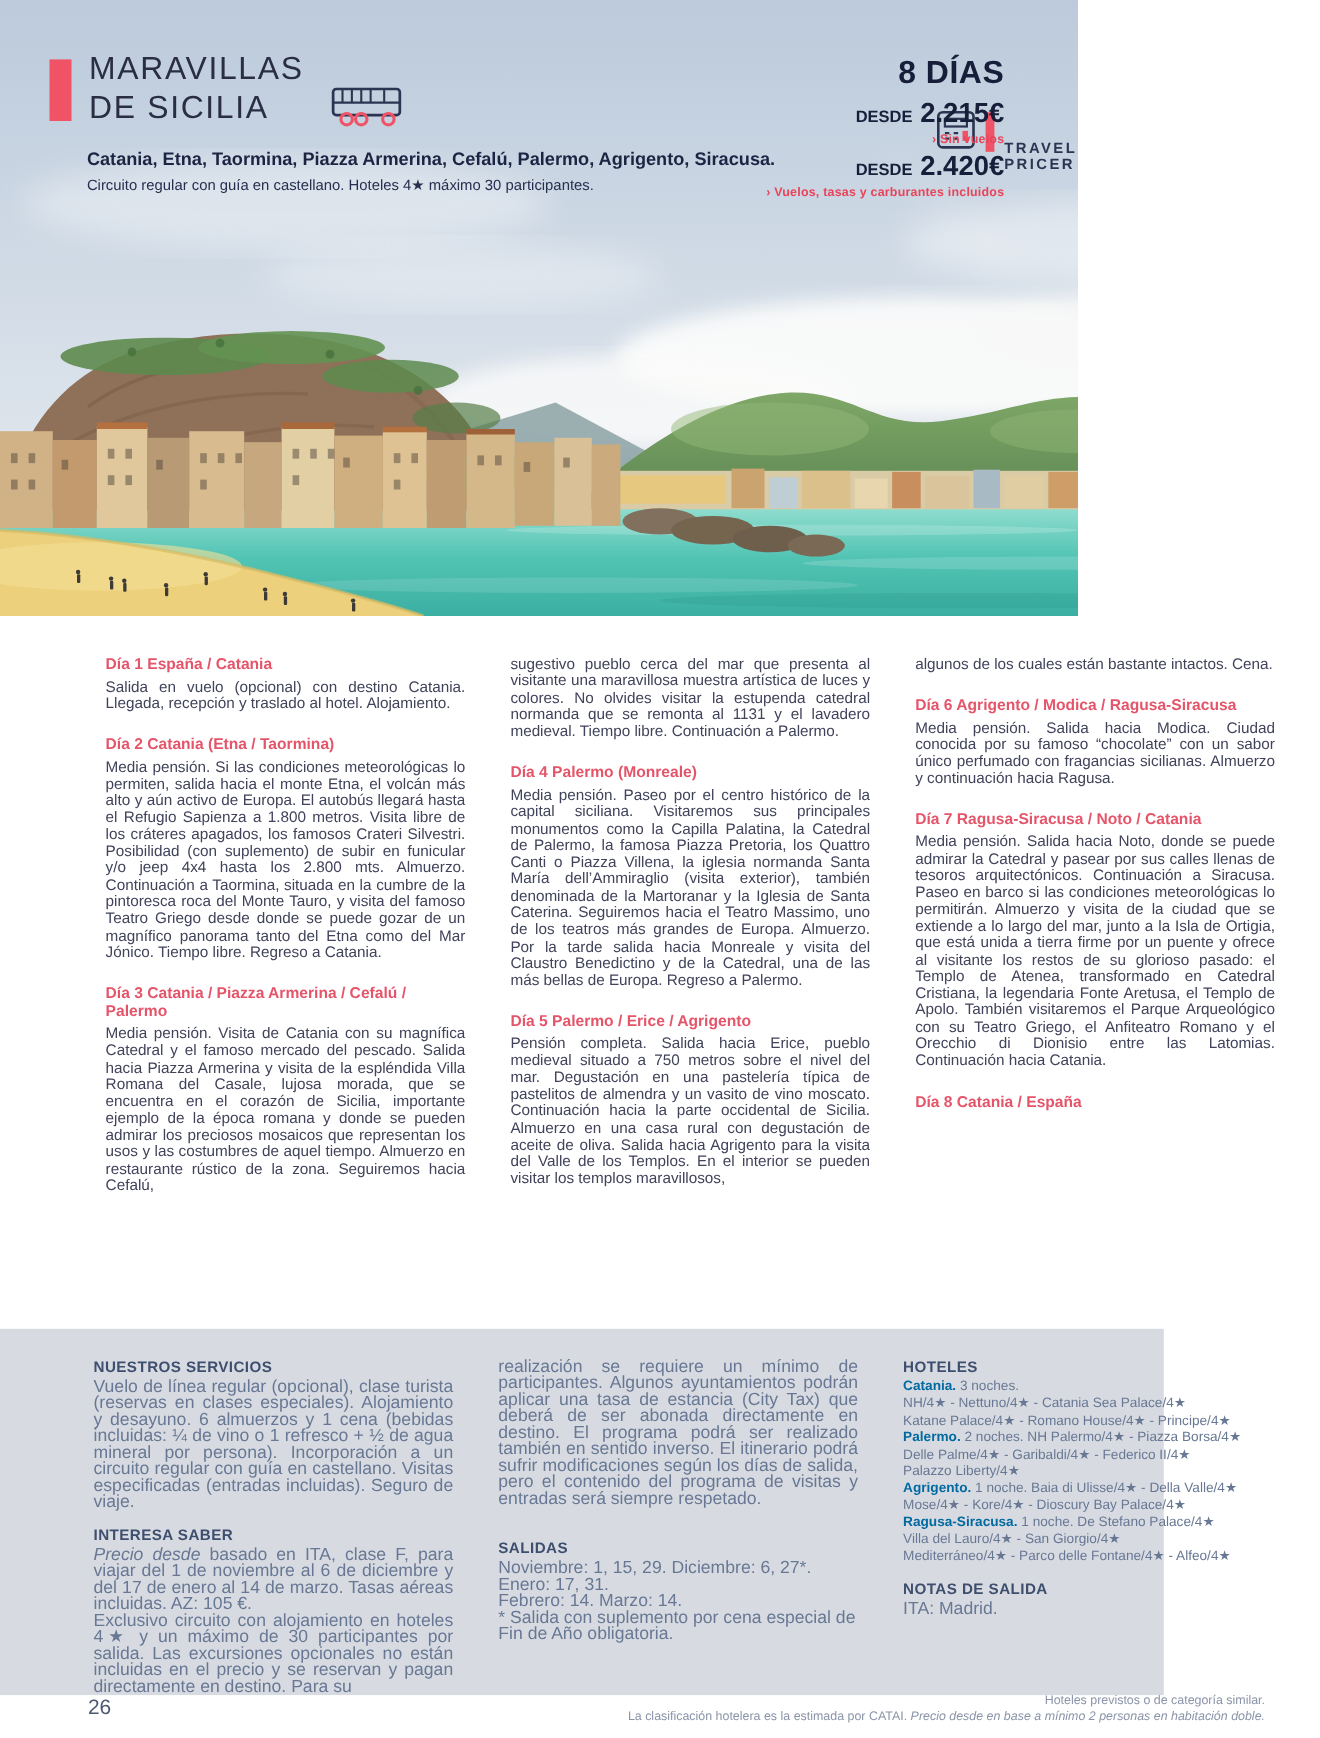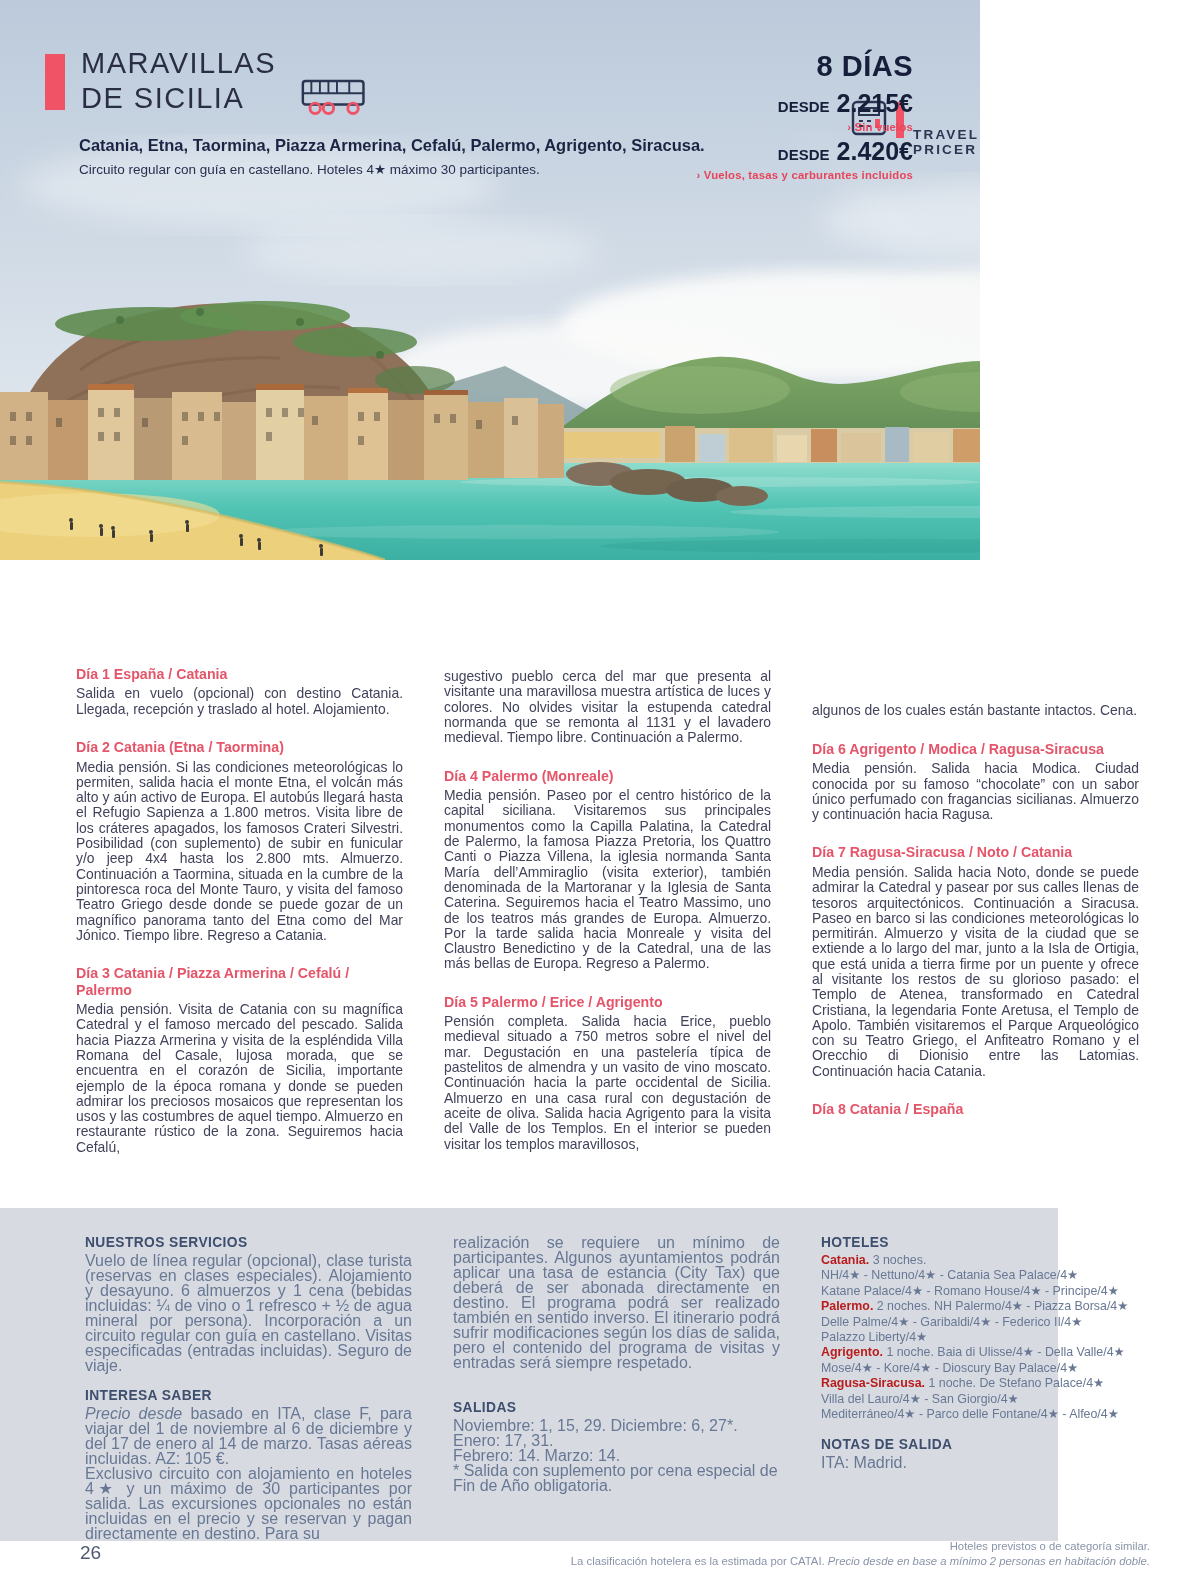--- a/index.html
+++ b/index.html
@@ -28,37 +28,37 @@
   .price { position:absolute; right:67px; display:flex; align-items:baseline; gap:7px; color:#161e3a; }
   .price .lbl { font-size:15px; font-weight:700; }
   .price .val { font-size:25px; font-weight:700; }
   .p1 { top:89px; } .p2 { top:137px; }
   .pnote { position:absolute; right:67px; font-size:11.3px; font-weight:700; color:#e8445a;
            letter-spacing:0.2px; }
   .n1 { top:121px; } .n2 { top:169px; }
 
   
   .main { position:absolute; top:560px; left:0; width:1004px; height:687px; background:#fff;
-          padding:36px 52px 0 76px; display:flex; gap:41px;align-items:center; }
+          padding:36px 52px 0 96px; display:flex; gap:41px; }
   .col { width:327px; flex:none; }
   .blk { margin-bottom:22px; }
   .day { font-size:14.2px; font-weight:700; color:#e5556a; line-height:16.5px; margin-bottom:4px; }
   .body { font-size:13.9px; line-height:15.3px; color:#40435a; text-align:justify; }
   .cont { margin-bottom:22px; }
 
   
   .panel { position:absolute; top:1208px; left:0; width:1058px; height:333px; background:#d7dbe1;
            padding:27px 52px 0 85px; display:flex; gap:41px; }
   .pcol { width:327px; flex:none; }
   .ph { font-size:13.8px; font-weight:700; color:#3e4e6e; letter-spacing:0.4px; margin-bottom:3px; }
   .ptxt { font-size:16px; line-height:15px; color:#687894; text-align:justify; }
   .ptxt.nj { text-align:left; }
   .pgap { height:15px; }
   .hl { font-size:12.4px; line-height:15.4px; color:#687894; }
-  .hl b { color:#b91c1c; }
+  .hl b { color:#0369a1; }
 
   .pagenum { position:absolute; left:80px; bottom:16px; font-size:19px; color:#4e5a72; }
   .footnotes { position:absolute; right:50px; bottom:11px; text-align:right; font-size:11.3px;
                line-height:15px; color:#8a94a8;margin-top:20px; }
   .footnotes i { font-style:italic; }
 </style>
 </head>
 <body>
 
 <div class="hero">

